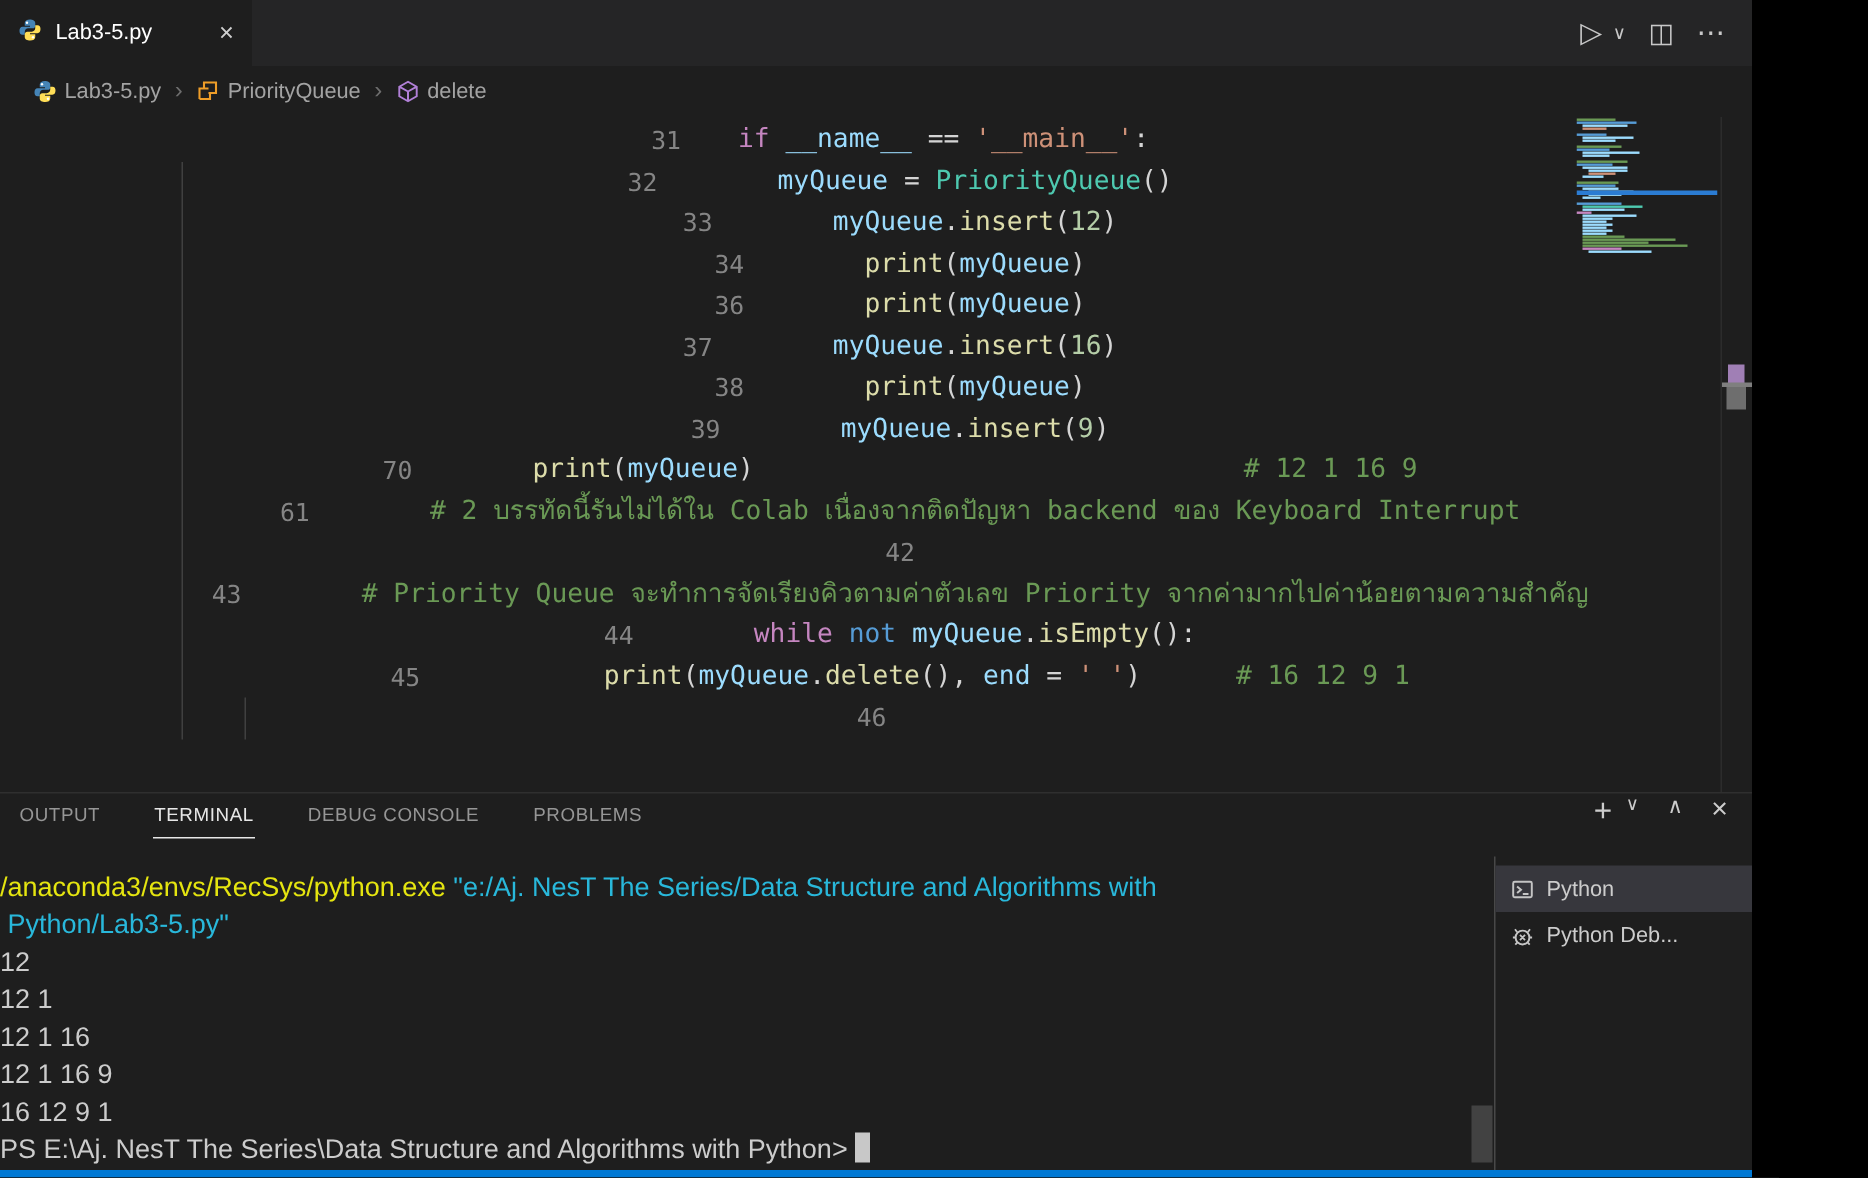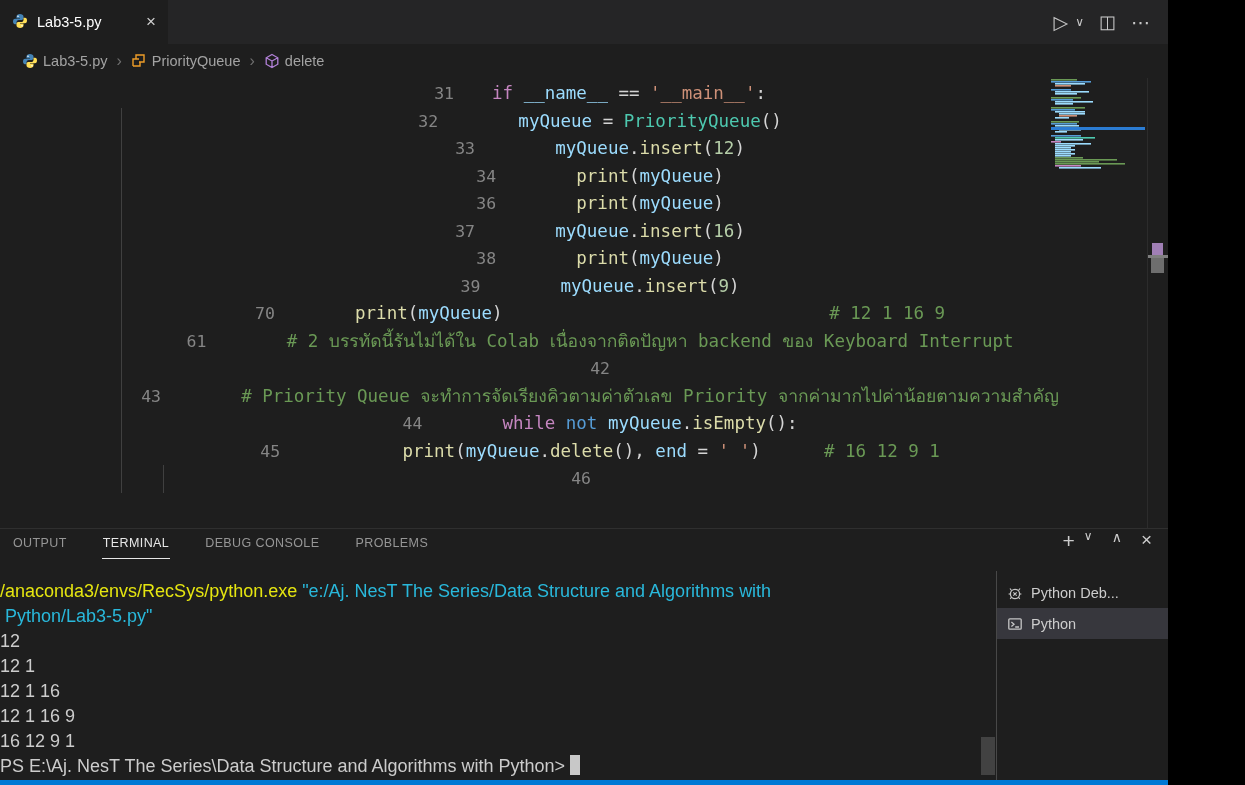--- a/index.html
+++ b/index.html
@@ -192,36 +192,36 @@
         <span style="font-size:21px">+</span>
         <span style="font-size:12px;margin-left:-10px">∨</span>
         <span style="font-size:14px">∧</span>
         <span style="font-size:19px">×</span>
       </div>
     </div>
     <div class="panel-body">
       <div class="terminal" id="terminal"><div><span class="seg-yellow">/anaconda3/envs/RecSys/python.exe </span><span class="seg-cyan">"e:/Aj. NesT The Series/Data Structure and Algorithms with</span></div><div><span class="seg-cyan"> Python/Lab3-5.py"</span></div><div><span class="seg-fg">12</span></div><div><span class="seg-fg">12 1</span></div><div><span class="seg-fg">12 1 16</span></div><div><span class="seg-fg">12 1 16 9</span></div><div><span class="seg-fg">16 12 9 1</span></div><div><span class="seg-fg">PS E:\Aj. NesT The Series\Data Structure and Algorithms with Python&gt; </span><span class="cursor"></span></div></div>
       <div class="term-scrollbar"></div>
       <div class="term-sidebar" id="term-sidebar">
+          <div class="ts-row selected">
+            <span style="display: inline-flex;">
+              <svg width="16" height="16" viewBox="0 0 16 16">
+                <rect fill="none" stroke="#c5c5c5" stroke-width="1.3" x="1.8" y="2.8" width="12.4" height="10.4" rx="1"></rect>
+                <path fill="none" stroke="#c5c5c5" stroke-width="1.3" d="M4.4 6 L7 8.2 L4.4 10.4 M8.2 11 H12"></path>
+              </svg>
+            </span>
+            <span>Python</span>
+          </div>
           <div class="ts-row">
             <span style="display: inline-flex;">
               <svg width="16" height="16" viewBox="0 0 16 16">
                 <circle fill="none" stroke="#c5c5c5" stroke-width="1.3" cx="8" cy="9" r="4.6"></circle>
                 <path fill="none" stroke="#c5c5c5" stroke-width="1.2" d="M6.3 7.3 L9.7 10.7 M9.7 7.3 L6.3 10.7 M4.5 5.5 L3 3.5 M11.5 5.5 L13 3.5 M3.4 9 H1.6 M12.6 9 H14.4 M4.6 12.2 L3.2 13.8 M11.4 12.2 L12.8 13.8"></path>
               </svg>
             </span>
             <span>Python Deb...</span>
           </div>
-          <div class="ts-row selected">
-            <span style="display: inline-flex;">
-              <svg width="16" height="16" viewBox="0 0 16 16">
-                <rect fill="none" stroke="#c5c5c5" stroke-width="1.3" x="1.8" y="2.8" width="12.4" height="10.4" rx="1"></rect>
-                <path fill="none" stroke="#c5c5c5" stroke-width="1.3" d="M4.4 6 L7 8.2 L4.4 10.4 M8.2 11 H12"></path>
-              </svg>
-            </span>
-            <span>Python</span>
-          </div>
         </div>
     </div>
   </div>
 
   <div class="bottom-strip"></div>
 </div>
 
 </body></html>

